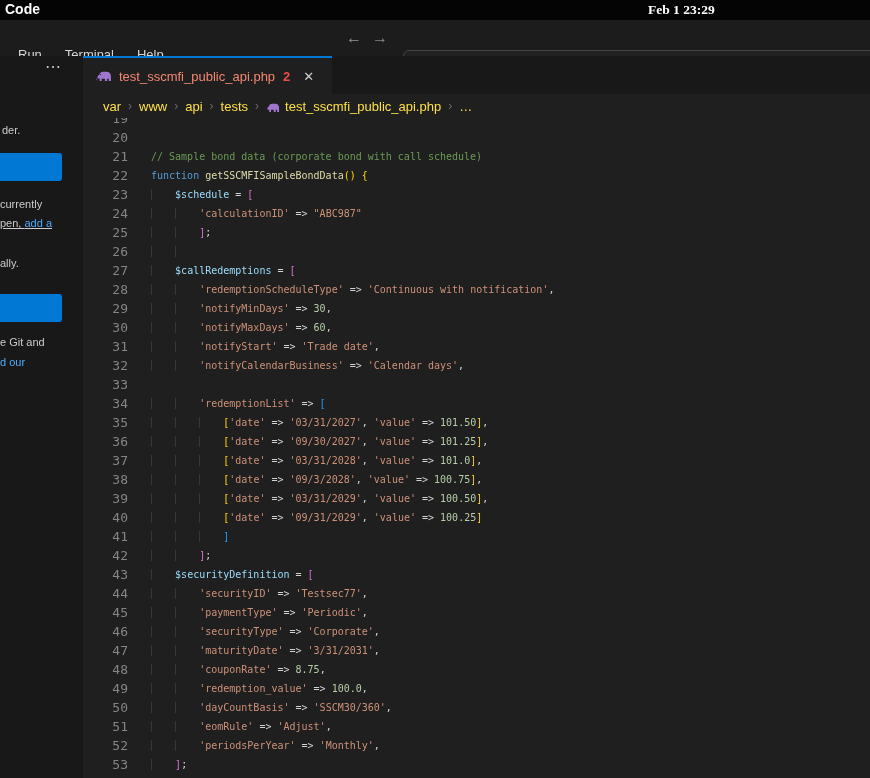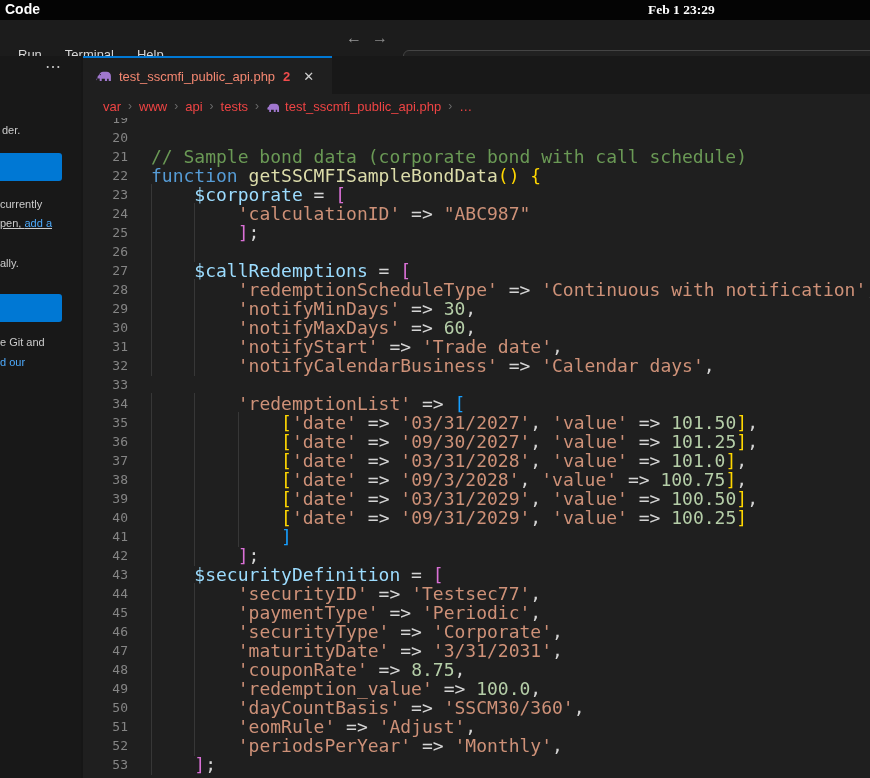--- a/index.html
+++ b/index.html
@@ -51,30 +51,30 @@
        box-sizing:border-box;display:flex;align-items:center;padding-left:13px;}
   .tab .t-label{color:#f48771;font-size:13px;margin-left:7px;}
   .tab .t-badge{color:#f14c4c;font-size:13px;font-weight:600;margin-left:8px;}
   .tab .t-close{color:#cfcfcf;font-size:13px;margin-left:10px;padding:1px 3px;}
 
   
   .breadcrumbs{position:absolute;left:0;top:38px;width:787px;height:24px;background:#1f1f1f;
                display:flex;align-items:center;padding-left:20px;box-sizing:border-box;
                font-size:13px;color:#9d9d9d;white-space:nowrap;}
   .breadcrumbs .sep{color:#6b6b6b;margin:0 7px;font-size:12px;}
-  .breadcrumbs .crumb{color:#ef4444;}
+  .breadcrumbs .crumb{color:#fde047;}
   .breadcrumbs svg{margin-right:5px;position:relative;top:1px;}
 
   
   .editor{position:absolute;left:0;top:62px;width:787px;height:660px;background:#1f1f1f;overflow:hidden;}
   .lines{margin-top:-9.5px;}
   .row{display:flex;height:19px;}
   .ln{width:45px;text-align:right;color:#858585;font-family:"DejaVu Sans Mono",monospace;
       font-size:13px;line-height:19px;flex:none;}
-  .code{padding-left:23px;font-family:"DejaVu Sans Mono",monospace;font-size:18px;line-height:19px;
+  .code{padding-left:23px;font-family:"DejaVu Sans Mono",monospace;font-size:10px;line-height:19px;
         white-space:pre;color:#d4d4d4;margin:0;text-align:right;}
   .ig{box-shadow:inset 1px 0 0 #373737;}
   .c{color:#6a9955;} .k{color:#569cd6;} .f{color:#dcdcaa;} .v{color:#9cdcfe;}
   .s{color:#ce9178;} .n{color:#b5cea8;} .p{color:#d4d4d4;}
   .b1{color:#ffd700;} .b2{color:#da70d6;} .b3{color:#179fff;}
 </style>
 </head>
 <body>
 
 <div class="topbar">
@@ -160,21 +160,21 @@
           <div class="row">
             <div class="ln">21</div>
             <pre class="code"><span class="c">// Sample bond data (corporate bond with call schedule)</span></pre>
           </div>
           <div class="row">
             <div class="ln">22</div>
             <pre class="code"><span class="k">function</span><span class="p"> </span><span class="f">getSSCMFISampleBondData</span><span class="b1">()</span><span class="p"> </span><span class="b1">{</span></pre>
           </div>
           <div class="row">
             <div class="ln">23</div>
-            <pre class="code"><span class="ig">    </span><span class="v">$corporate</span><span class="p"> = </span><span class="b2">[</span></pre>
+            <pre class="code"><span class="ig">    </span><span class="v">$schedule</span><span class="p"> = </span><span class="b2">[</span></pre>
           </div>
           <div class="row">
             <div class="ln">24</div>
             <pre class="code"><span class="ig">    </span><span class="ig">    </span><span class="s">'calculationID'</span><span class="p"> =&gt; </span><span class="s">"ABC987"</span></pre>
           </div>
           <div class="row">
             <div class="ln">25</div>
             <pre class="code"><span class="ig">    </span><span class="ig">    </span><span class="b2">]</span><span class="p">;</span></pre>
           </div>
           <div class="row">

